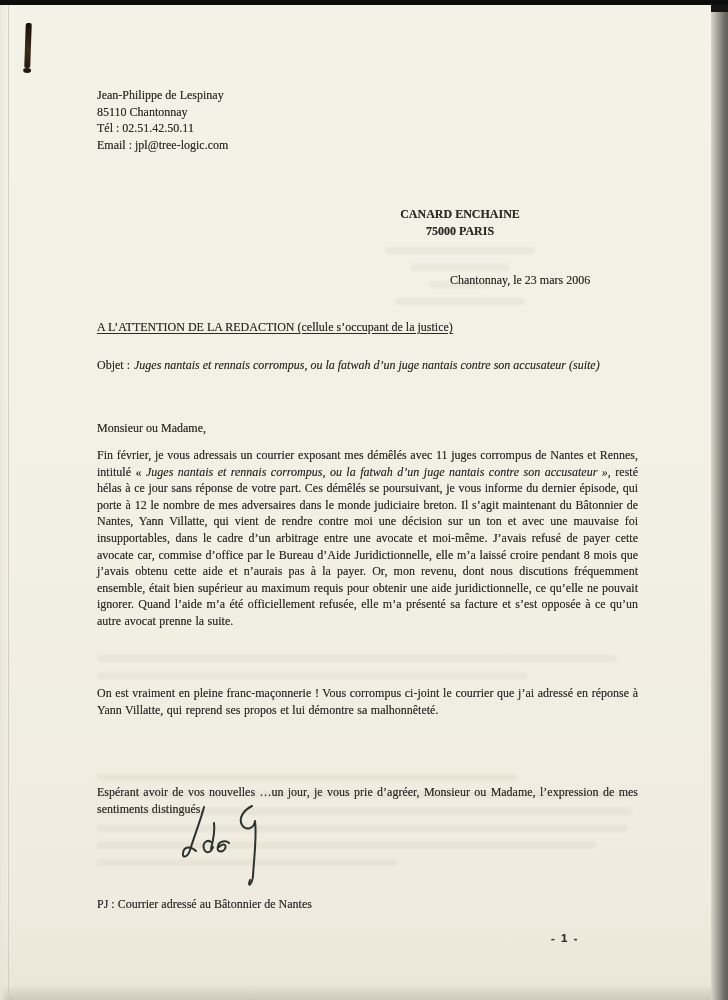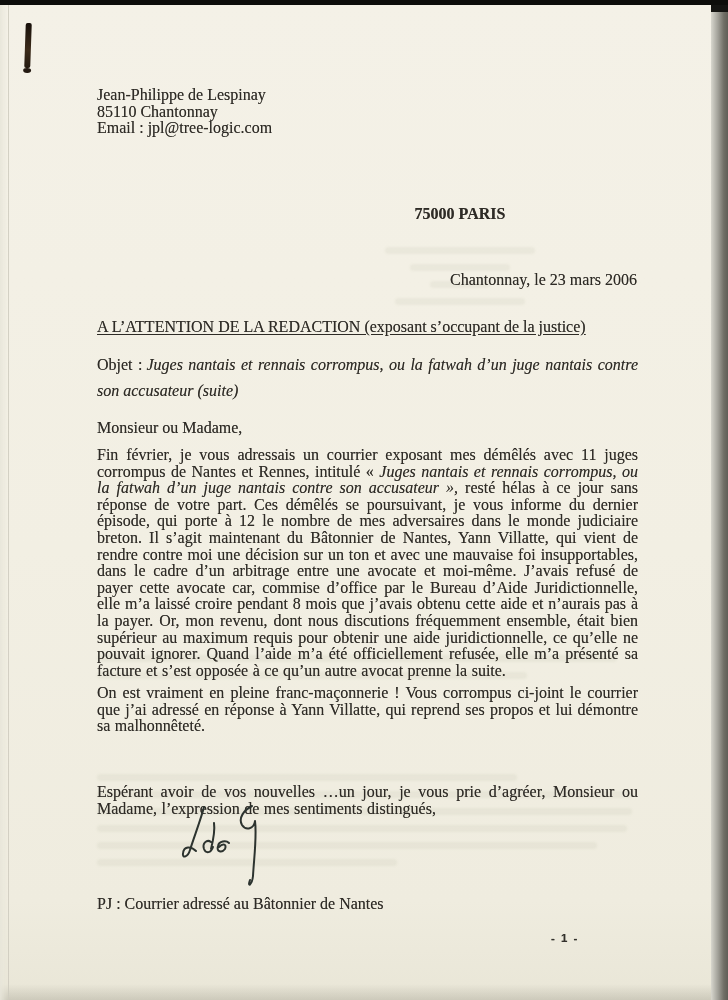--- a/index.html
+++ b/index.html
@@ -25,21 +25,21 @@
   .page-bottom-shade{position:absolute;left:0;bottom:0;width:100%;height:16px;z-index:7;
     background:linear-gradient(to bottom,rgba(0,0,0,0),rgba(92,90,76,0.20));}
 
   .staple{position:absolute;left:25px;top:23px;width:6px;height:45px;z-index:6;
     background:linear-gradient(180deg,#17100a,#3c2b1a 60%,#241a10);
     transform:rotate(2deg);border-radius:2px;}
   .staple::after{content:"";position:absolute;left:-1px;bottom:-5px;width:8px;height:5px;
     background:#241a12;border-radius:50%;}
 
   
-  .txt{position:absolute;font-size:16px;line-height:16.5px;z-index:3;
+  .txt{position:absolute;font-size:12px;line-height:16.5px;z-index:3;
     text-shadow:0 0 0.4px rgba(46,43,38,0.55);}
   .sender{left:97px;top:87px;}
   .recipient{left:330px;top:206px;width:260px;text-align:center;font-weight:bold;}
   .dateline{left:450px;top:272px;}
   .attention{left:97px;top:319px;text-decoration:underline;text-underline-offset:2px;}
   .subject{left:97px;top:352px;width:541px;text-align:justify;line-height:26px;}
   .subject em{margin-left:4px;}
   .salutation{left:97px;top:420px;}
   .para{left:97px;width:541px;text-align:justify;word-spacing:0.5px;line-height:16.6px;font-family:Liberation Serif, serif;}
   #para1{top:447px;}
@@ -82,30 +82,32 @@
     <div class="gl" style="width:530px"></div>
     <div class="gl" style="width:500px"></div>
     <div class="gl" style="width:300px"></div>
   </div>
 
   <div class="staple"></div>
 
   <div class="txt sender">
       <div>Jean-Philippe de Lespinay</div>
       <div>85110 Chantonnay</div>
+      <div>Tél : 02.51.42.50.11</div>
       <div>Email : jpl@tree-logic.com</div>
     </div>
 
   <div class="txt recipient">
+    <div>CANARD ENCHAINE</div>
     <div>75000 PARIS</div>
   </div>
 
   <div class="txt dateline">Chantonnay, le 23 mars 2006</div>
 
-  <div class="txt attention">A L’ATTENTION DE LA REDACTION (exposant s’occupant de la justice)</div>
+  <div class="txt attention">A L’ATTENTION DE LA REDACTION (cellule s’occupant de la justice)</div>
 
   <div class="txt subject">
     <span>Objet :</span><em>Juges nantais et rennais corrompus, ou la fatwah d’un juge nantais contre son accusateur (suite)</em>
   </div>
 
   <div class="txt salutation">Monsieur ou Madame,</div>
 
   <div class="txt para" id="para1"><span>Fin février, je vous adressais un courrier exposant mes démêlés avec 11 juges corrompus de Nantes et Rennes, intitulé « </span><em>Juges nantais et rennais corrompus, ou la fatwah d’un juge nantais contre son accusateur »,</em><span> resté hélas à ce jour sans réponse de votre part. Ces démêlés se poursuivant, je vous informe du dernier épisode, qui porte à 12 le nombre de mes adversaires dans le monde judiciaire breton. Il s’agit maintenant du Bâtonnier de Nantes, Yann Villatte, qui vient de rendre contre moi une décision sur un ton et avec une mauvaise foi insupportables, dans le cadre d’un arbitrage entre une avocate et moi-même. J’avais refusé de payer cette avocate car, commise d’office par le Bureau d’Aide Juridictionnelle, elle m’a laissé croire pendant 8 mois que j’avais obtenu cette aide et n’aurais pas à la payer. Or, mon revenu, dont nous discutions fréquemment ensemble, était bien supérieur au maximum requis pour obtenir une aide juridictionnelle, ce qu’elle ne pouvait ignorer. Quand l’aide m’a été officiellement refusée, elle m’a présenté sa facture et s’est opposée à ce qu’un autre avocat prenne la suite.</span></div>
 
   <div class="txt para" id="para2">On est vraiment en pleine franc-maçonnerie ! Vous corrompus ci-joint le courrier que j’ai adressé en réponse à Yann Villatte, qui reprend ses propos et lui démontre sa malhonnêteté.</div>

